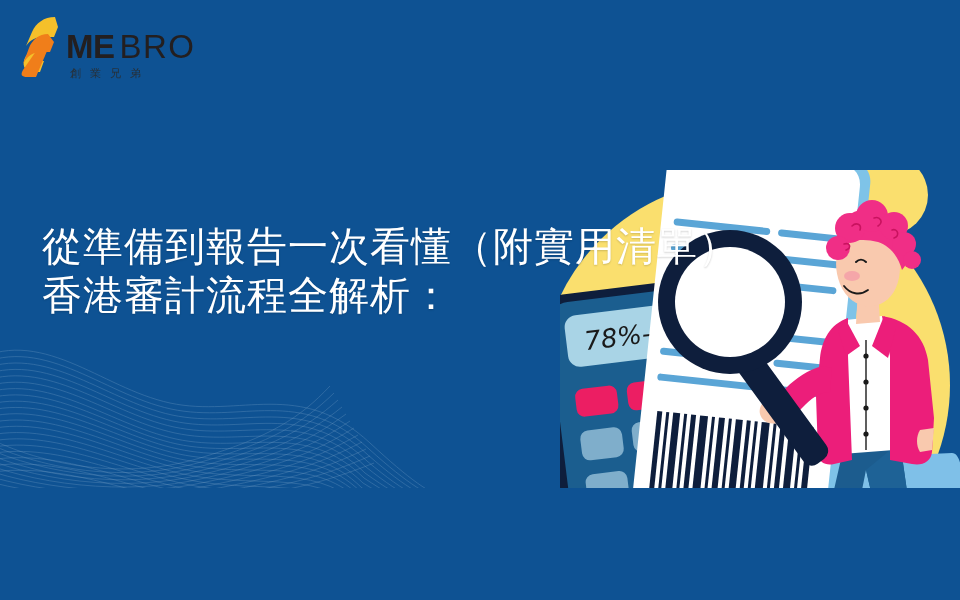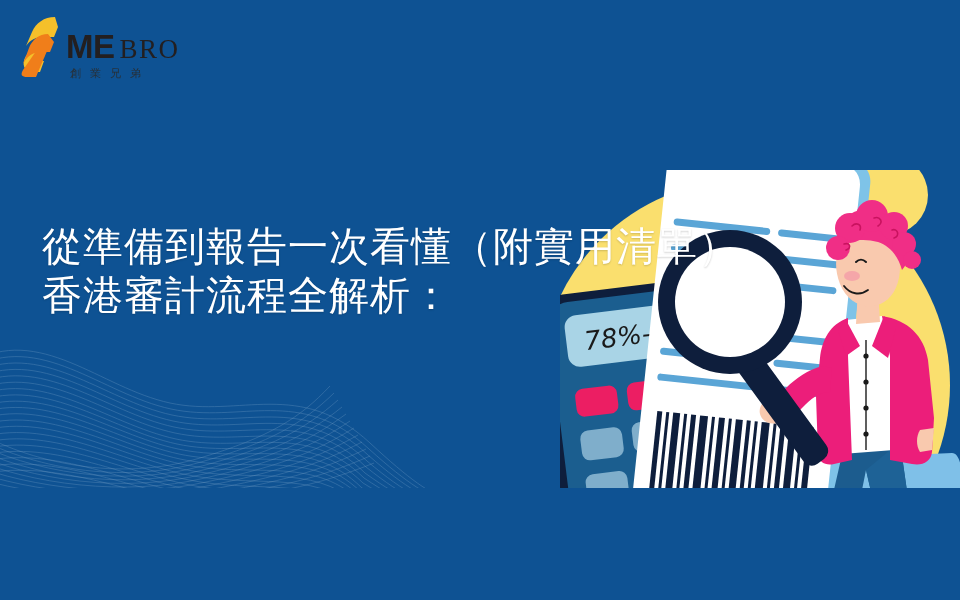--- a/index.html
+++ b/index.html
@@ -44,23 +44,23 @@
     line-height:1;
   }
   .logo-me {
     font-family:"Liberation Sans", sans-serif;
     font-weight:700;
     font-size:33px;
     letter-spacing:-0.5px;
     color:#231f20;
   }
   .logo-bro {
-    font-family:Liberation Serif, serif;
+    font-family:Liberation Sans, sans-serif;
     font-weight:400;
-    font-size:27px;
+    font-size:33px;
     letter-spacing:1.5px;
     color:#231f20;
     margin-left:5px;
   }
   .logo-cn {
     position:absolute;
     left:56px; top:52px;
     font-size:11px;
     letter-spacing:9px;
     color:#2b2b2b;

